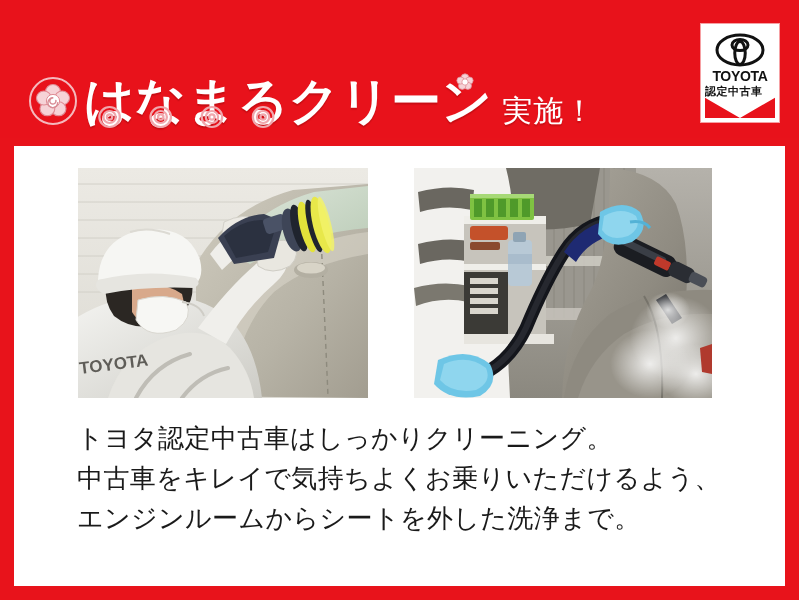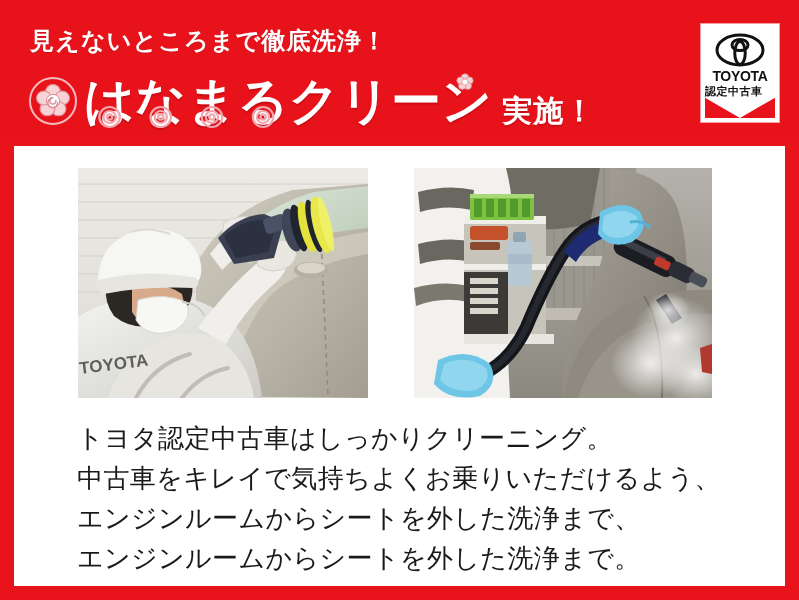--- a/index.html
+++ b/index.html
@@ -100,21 +100,21 @@
     left: 0;
     bottom: -4px;
     height: 26px;
     width: 100%;
     pointer-events: none;
   }
 
   .jisshi {
     color: #ffffff;
     font-size: 30px;
-    font-weight: bold;
+    font-weight: normal;
     line-height: 1;
     letter-spacing: 1px;
     white-space: nowrap;
     margin-left: 10px;
     margin-top: 12px;
     text-shadow: 0 2px 1px rgba(120,0,5,0.25);
   }
 
   
   .mini-flower {
@@ -229,21 +229,20 @@
   .body-copy div { white-space: nowrap; }
 </style>
 </head>
 <body>
 
 <div class="poster">
 
   <div class="header">
     <div class="header-inner">
 
-      <div class="headline">見えないところまで徹底洗浄！</div>
 
       <div class="brandrow">
 
         <div class="flower-badge">
           <div class="ring"></div>
           <svg viewBox="0 0 50 50">
             <g transform="translate(25,25)">
               <g fill="#f6d3d7" stroke="#e08d96" stroke-width="1.1">
                 <ellipse cx="0" cy="-9.5" rx="7.4" ry="7.0"></ellipse>
                 <ellipse cx="9.1" cy="-3.0" rx="7.4" ry="7.0"></ellipse>
@@ -526,18 +525,17 @@
           </g>
 
           <path d="M286 180 L298 176 L298 206 L288 204 Z" fill="#b03a2e"></path>
         </svg>
       </div>
     </div>
 
     <div class="body-copy">
       <div>トヨタ認定中古車はしっかりクリーニング。</div>
       <div>中古車をキレイで気持ちよくお乗りいただけるよう、</div>
-      <div>エンジンルームからシートを外した洗浄まで、</div>
       <div>エンジンルームからシートを外した洗浄まで。</div>
     </div>
 
   </div>
 </div>
 
 </body></html>

